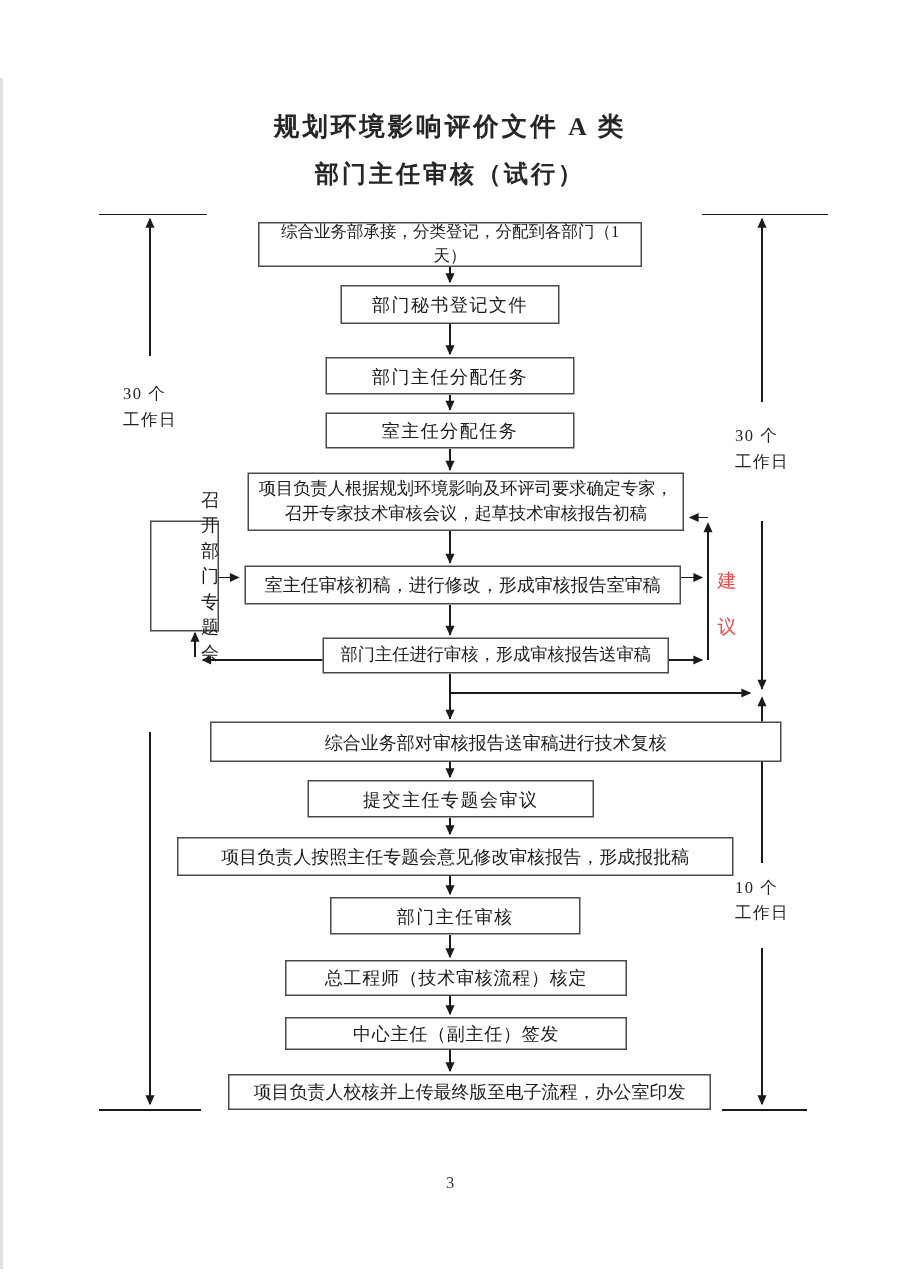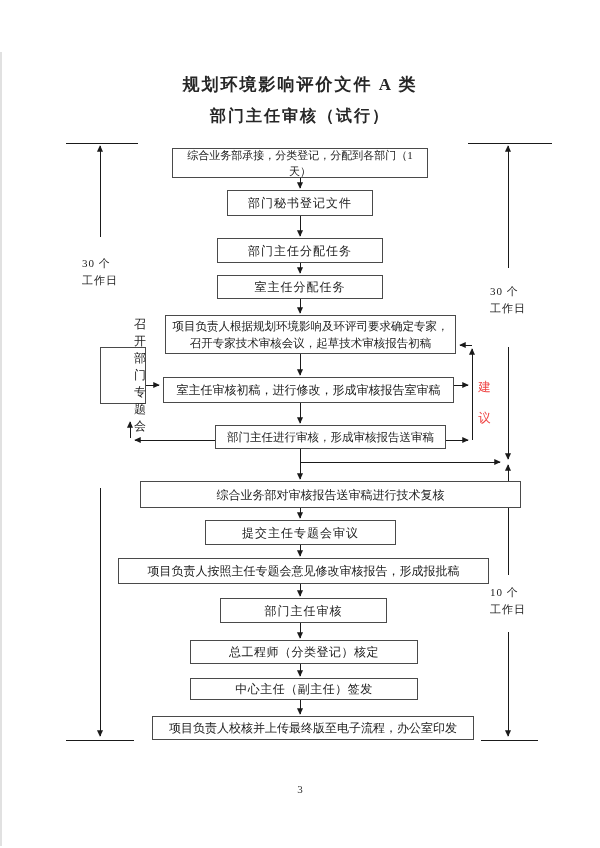--- a/index.html
+++ b/index.html
@@ -115,25 +115,25 @@
   <div class="box" style="left:227px; top:190px; width:146px; height:26px;">部门秘书登记文件</div>
   <div class="box" style="left:217px; top:238px; width:166px; height:25px;">部门主任分配任务</div>
   <div class="box" style="left:217px; top:275px; width:166px; height:24px;">室主任分配任务</div>
   <div class="box tight" style="left:165px; top:315px; width:291px; height:39px; font-size:11.5px; line-height:17px;">项目负责人根据规划环境影响及环评司要求确定专家，召开专家技术审核会议，起草技术审核报告初稿</div>
   <div class="box tight" style="left:163px; top:377px; width:291px; height:26px;">室主任审核初稿，进行修改，形成审核报告室审稿</div>
   <div class="box tight" style="left:215px; top:425px; width:231px; height:24px; font-size:11.5px;">部门主任进行审核，形成审核报告送审稿</div>
   <div class="box tight" style="left:140px; top:481px; width:381px; height:27px;">综合业务部对审核报告送审稿进行技术复核</div>
   <div class="box" style="left:205px; top:520px; width:191px; height:25px;">提交主任专题会审议</div>
   <div class="box tight" style="left:118px; top:558px; width:371px; height:26px;">项目负责人按照主任专题会意见修改审核报告，形成报批稿</div>
   <div class="box" style="left:220px; top:598px; width:167px; height:25px;">部门主任审核</div>
-  <div class="box" style="left:190px; top:640px; width:228px; height:24px; letter-spacing:0.5px;">总工程师（分类登记）核定</div>
+  <div class="box" style="left:190px; top:640px; width:228px; height:24px; letter-spacing:0.5px;">总工程师（技术审核流程）核定</div>
   <div class="box" style="left:190px; top:678px; width:228px; height:22px; letter-spacing:0.5px;">中心主任（副主任）签发</div>
   <div class="box tight" style="left:152px; top:716px; width:322px; height:24px;">项目负责人校核并上传最终版至电子流程，办公室印发</div>
 
-  <div class="box" style="left:100px; top:347px; width:46px; height:57px; line-height:17px;padding-left:37px;">召开部门专题会</div>
+  <div class="box" style="left:100px; top:347px; width:46px; height:74px; line-height:17px;padding-left:37px;">召开部门专题会</div>
 
   <div class="lbl" style="left:82px; top:255px;">30 个
 工作日</div>
   <div class="lbl" style="left:490px; top:283px;">30 个
 工作日</div>
   <div class="lbl" style="left:490px; top:584px;">10 个
 工作日</div>
 
   <div class="feedback-lbl" style="left:477px; top:372px;">建议</div>
 

